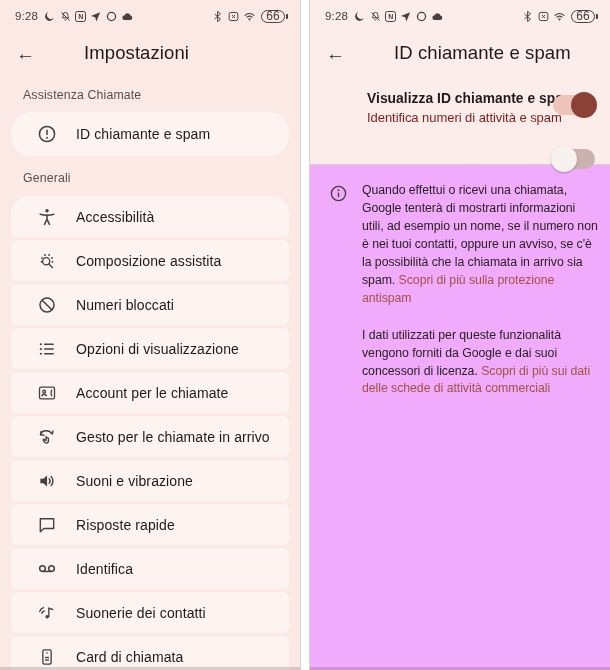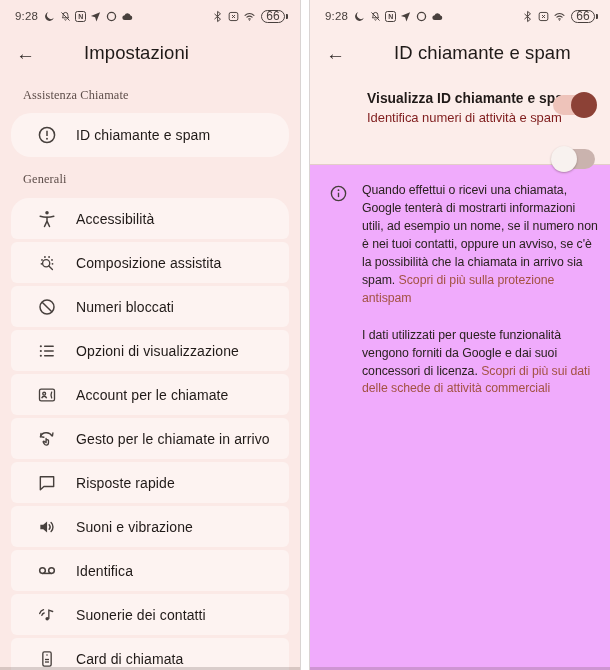--- a/index.html
+++ b/index.html
@@ -46,21 +46,21 @@
   }
   .battery-nub { width:2px; height:5px; background:#48403d; border-radius:0 1px 1px 0; margin-left:1px; }
 
   
   .appbar { height:46px; flex-shrink:0; display:flex; align-items:center; padding-left:16px; }
   .back-btn { width:24px; font-size:19px; color:#2d2624; cursor:pointer; line-height:1; }
   .appbar-title { font-size:18.5px; letter-spacing:.1px; color:#1f1a18; margin-left:44px; }
 
   
   .content { padding:0 11px; }
-  .section-label { font-size:12.3px; color:#5d4d49; letter-spacing:.15px; margin:12px 12px 10px;font-family:Liberation Serif, serif; }
+  .section-label { font-size:12.3px; color:#5d4d49; letter-spacing:.15px; margin:12px 12px 10px; }
   .section-label.second { margin-top:15px; margin-bottom:11px; }
   .row {
     height:41px; background:#fdf3f1; display:flex; align-items:center;
     padding-left:26px; border-radius:6px; margin-bottom:3px; cursor:pointer;
   }
   .row-single { height:44px; border-radius:20px; }
   .group .row:first-child { border-radius:18px 18px 6px 6px; }
   .row-icon { width:20px; height:20px; color:#47403d; flex-shrink:0; }
   .row-icon svg { width:20px; height:20px; display:block; }
   .row-label { font-size:14px; color:#201a18; margin-left:19px; letter-spacing:.1px; white-space:nowrap; }
@@ -231,36 +231,36 @@
               <path d="M4.8 5.2l-.6 4.1 4.1.6"></path>
               <path d="M18.6 8.2l.5-3.6"></path>
               <path d="M10.9 11.2v5.2M10.9 13.5c0-1 2.9-1.1 2.9.4v2.3c0 2-1 3.1-2.6 3.1-1.3 0-2-.6-2.7-1.8l-1-1.8c-.5-.9.7-1.6 1.4-.8l1 .9"></path>
             </svg>
         </span>
         <span class="row-label">Gesto per le chiamate in arrivo</span>
       </div>
 
       <div class="row">
         <span class="row-icon">
-          <svg viewBox="0 0 24 24" fill="none" stroke="currentColor" stroke-width="1.7" stroke-linejoin="round">
-              <path d="M20 4.5H4v15.5l4.3-3.9H20z"></path>
-            </svg>
-        </span>
-        <span class="row-label">Risposte rapide</span>
-      </div>
-
-      <div class="row">
-        <span class="row-icon">
           <svg viewBox="0 0 24 24">
               <path d="M4 9.3v5.4h3.5l4.6 4V5.3l-4.6 4z" fill="currentColor"></path>
               <path d="M14.6 9.2a4.3 4.3 0 0 1 0 5.6" fill="none" stroke="currentColor" stroke-width="1.7" stroke-linecap="round"></path>
               <path d="M16.9 6.6a7.6 7.6 0 0 1 0 10.8" fill="none" stroke="currentColor" stroke-width="1.7" stroke-linecap="round"></path>
             </svg>
         </span>
         <span class="row-label">Suoni e vibrazione</span>
+      </div>
+
+      <div class="row">
+        <span class="row-icon">
+          <svg viewBox="0 0 24 24" fill="none" stroke="currentColor" stroke-width="1.7" stroke-linejoin="round">
+              <path d="M20 4.5H4v15.5l4.3-3.9H20z"></path>
+            </svg>
+        </span>
+        <span class="row-label">Risposte rapide</span>
       </div>
 
       <div class="row">
         <span class="row-icon">
           <svg viewBox="0 0 24 24" fill="none" stroke="currentColor" stroke-width="1.8">
               <circle cx="6.6" cy="11.5" r="3.4"></circle>
               <circle cx="17.4" cy="11.5" r="3.4"></circle>
               <line x1="6.6" y1="14.9" x2="17.4" y2="14.9"></line>
             </svg>
         </span>

